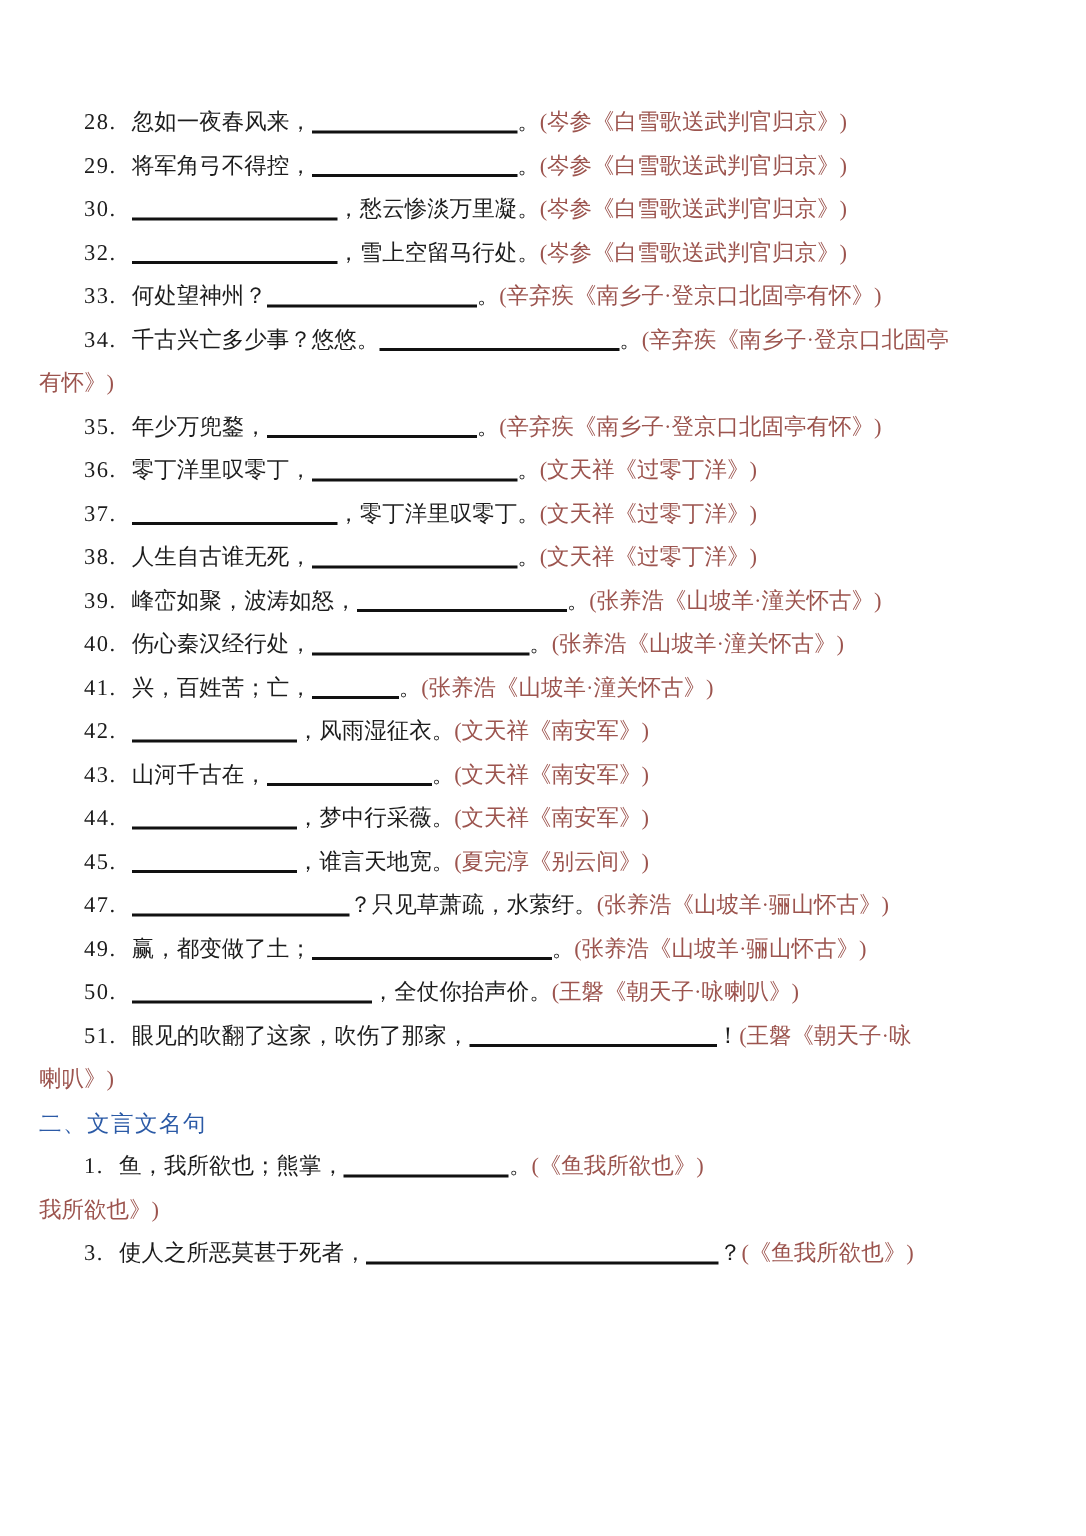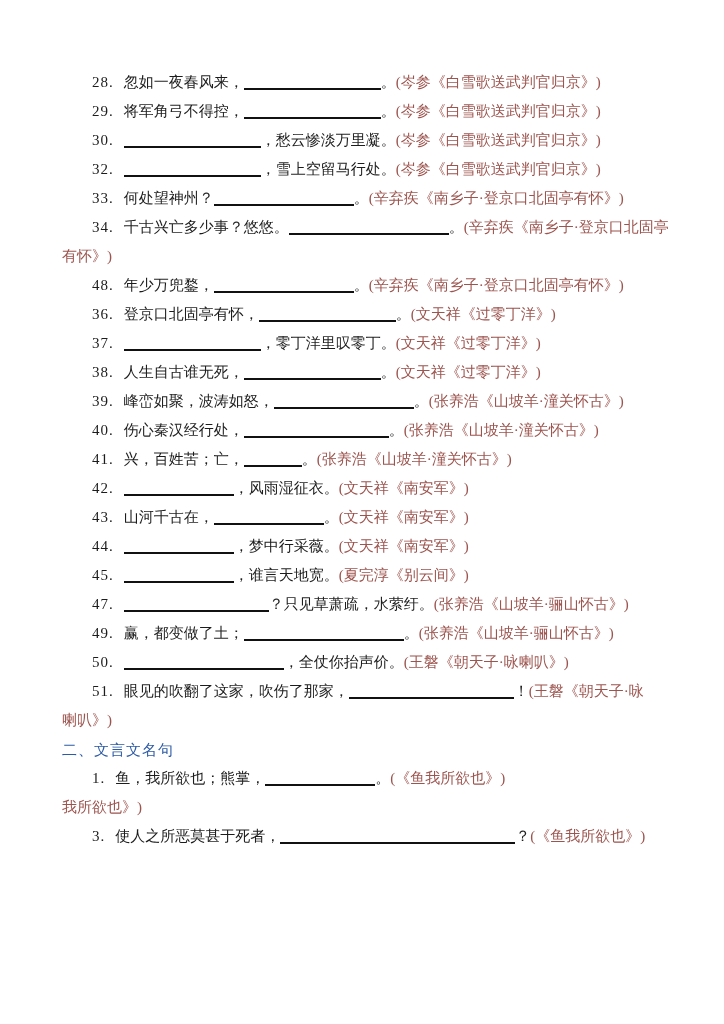--- a/index.html
+++ b/index.html
@@ -4,21 +4,21 @@
 <style>
   :root{
     --bg:#ffffff; --text:#1c1c1c; --cite:#9c544e; --head:#2b5aa6; --blank:#111111;
   }
   html,body{margin:0;padding:0;}
   .page{
     width:724px;height:1024px;background:var(--bg);box-sizing:border-box;
     font-family:"Liberation Serif","DejaVu Serif",serif;
     font-size:15px;color:var(--text);overflow:hidden;
   }
-  .content{padding:68px 30px 0 62px;}
+  .content{padding:68px 30px 0 26px;}
   .line{height:29px;line-height:29px;white-space:nowrap;}
   .line.indent{padding-left:30px;}
   .num{margin-right:10px;letter-spacing:1px;}
   .blank{display:inline-block;height:2px;background:var(--blank);vertical-align:-3px;}
   .cite{color:var(--cite);}
   .heading{
     color:var(--head);font-weight:normal;
     font-family:"Liberation Sans","DejaVu Sans",sans-serif;
     letter-spacing:1px;
   }
@@ -28,22 +28,22 @@
 
 <div class="page">
   <div class="content" id="content">
       <div class="line indent"><span class="num">28.</span><span class="txt">忽如一夜春风来，</span><span class="blank" style="width: 137px;"></span><span class="txt">。</span><span class="cite">(岑参《白雪歌送武判官归京》)</span></div>
       <div class="line indent"><span class="num">29.</span><span class="txt">将军角弓不得控，</span><span class="blank" style="width: 137px;"></span><span class="txt">。</span><span class="cite">(岑参《白雪歌送武判官归京》)</span></div>
       <div class="line indent"><span class="num">30.</span><span class="blank" style="width: 137px;"></span><span class="txt">，愁云惨淡万里凝。</span><span class="cite">(岑参《白雪歌送武判官归京》)</span></div>
       <div class="line indent"><span class="num">32.</span><span class="blank" style="width: 137px;"></span><span class="txt">，雪上空留马行处。</span><span class="cite">(岑参《白雪歌送武判官归京》)</span></div>
       <div class="line indent"><span class="num">33.</span><span class="txt">何处望神州？</span><span class="blank" style="width: 140px;"></span><span class="txt">。</span><span class="cite">(辛弃疾《南乡子·登京口北固亭有怀》)</span></div>
       <div class="line indent"><span class="num">34.</span><span class="txt">千古兴亡多少事？悠悠。</span><span class="blank" style="width: 160px;"></span><span class="txt">。</span><span class="cite">(辛弃疾《南乡子·登京口北固亭</span></div>
       <div class="line"><span class="cite">有怀》)</span></div>
-      <div class="line indent"><span class="num">48.</span><span class="txt">年少万兜鍪，</span><span class="blank" style="width: 140px;"></span><span class="txt">。</span><span class="cite">(辛弃疾《南乡子·登京口北固亭有怀》)</span></div>
-      <div class="line indent"><span class="num">36.</span><span class="txt">登京口北固亭有怀，</span><span class="blank" style="width: 137px;"></span><span class="txt">。</span><span class="cite">(文天祥《过零丁洋》)</span></div>
+      <div class="line indent"><span class="num">35.</span><span class="txt">年少万兜鍪，</span><span class="blank" style="width: 140px;"></span><span class="txt">。</span><span class="cite">(辛弃疾《南乡子·登京口北固亭有怀》)</span></div>
+      <div class="line indent"><span class="num">36.</span><span class="txt">零丁洋里叹零丁，</span><span class="blank" style="width: 137px;"></span><span class="txt">。</span><span class="cite">(文天祥《过零丁洋》)</span></div>
       <div class="line indent"><span class="num">37.</span><span class="blank" style="width: 137px;"></span><span class="txt">，零丁洋里叹零丁。</span><span class="cite">(文天祥《过零丁洋》)</span></div>
       <div class="line indent"><span class="num">38.</span><span class="txt">人生自古谁无死，</span><span class="blank" style="width: 137px;"></span><span class="txt">。</span><span class="cite">(文天祥《过零丁洋》)</span></div>
       <div class="line indent"><span class="num">39.</span><span class="txt">峰峦如聚，波涛如怒，</span><span class="blank" style="width: 140px;"></span><span class="txt">。</span><span class="cite">(张养浩《山坡羊·潼关怀古》)</span></div>
       <div class="line indent"><span class="num">40.</span><span class="txt">伤心秦汉经行处，</span><span class="blank" style="width: 145px;"></span><span class="txt">。</span><span class="cite">(张养浩《山坡羊·潼关怀古》)</span></div>
       <div class="line indent"><span class="num">41.</span><span class="txt">兴，百姓苦；亡，</span><span class="blank" style="width: 58px;"></span><span class="txt">。</span><span class="cite">(张养浩《山坡羊·潼关怀古》)</span></div>
       <div class="line indent"><span class="num">42.</span><span class="blank" style="width: 110px;"></span><span class="txt">，风雨湿征衣。</span><span class="cite">(文天祥《南安军》)</span></div>
       <div class="line indent"><span class="num">43.</span><span class="txt">山河千古在，</span><span class="blank" style="width: 110px;"></span><span class="txt">。</span><span class="cite">(文天祥《南安军》)</span></div>
       <div class="line indent"><span class="num">44.</span><span class="blank" style="width: 110px;"></span><span class="txt">，梦中行采薇。</span><span class="cite">(文天祥《南安军》)</span></div>
       <div class="line indent"><span class="num">45.</span><span class="blank" style="width: 110px;"></span><span class="txt">，谁言天地宽。</span><span class="cite">(夏完淳《别云间》)</span></div>
       <div class="line indent"><span class="num">47.</span><span class="blank" style="width: 145px;"></span><span class="txt">？只见草萧疏，水萦纡。</span><span class="cite">(张养浩《山坡羊·骊山怀古》)</span></div>

